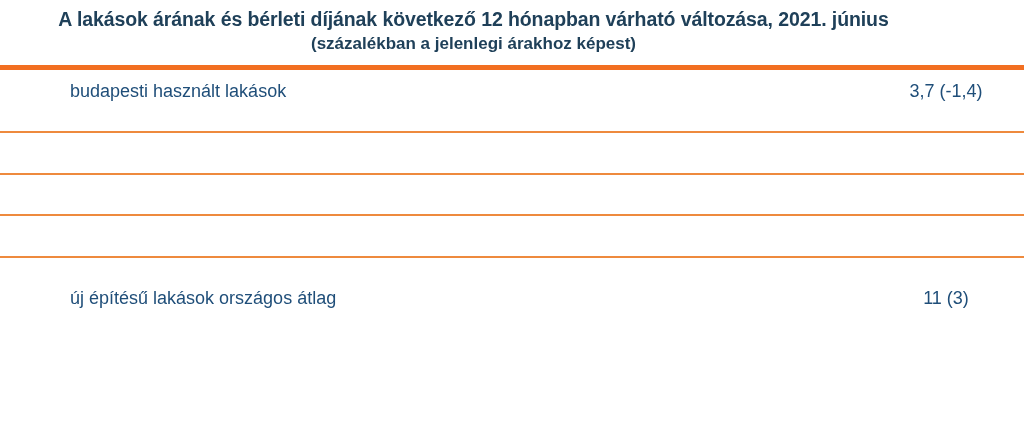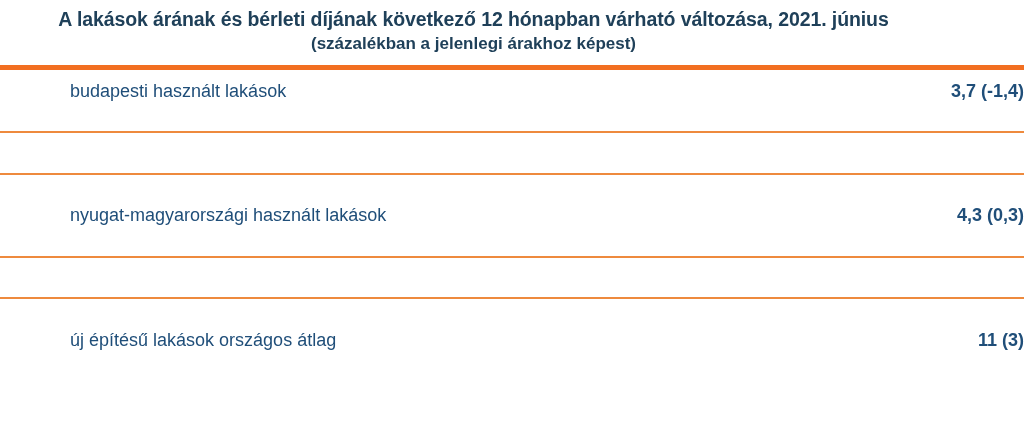--- a/index.html
+++ b/index.html
@@ -76,23 +76,22 @@
   .cell-label {
     width: 800px;
     padding-left: 70px !important;
     box-sizing: border-box;
     white-space: nowrap;
   }
   .cell-value {
     width: 224px;
     padding-left: 68px !important;
     box-sizing: border-box;
-    text-align: right;
+    text-align: center;
     white-space: nowrap;
-    font-weight: bold;
   }
   .row-sep td {
     padding: 0 !important;
     height: 2px;
     line-height: 0;
   }
   .row-sep {
     height: 2px;
   }
   .sep-bar {
@@ -129,24 +128,20 @@
             <div class="sep-bar"></div>
           </td>
         </tr>
 
         <tr class="row-sep">
           <td colspan="2">
             <div class="sep-bar"></div>
           </td>
         </tr>
 
-        <tr>
-          <td class="cell-label">nyugat-magyarországi használt lakások</td>
-          <td class="cell-value">4,3 (0,3)</td>
-        </tr>
         <tr class="row-sep">
           <td colspan="2">
             <div class="sep-bar"></div>
           </td>
         </tr>
 
         <tr class="row-sep">
           <td colspan="2">
             <div class="sep-bar"></div>
           </td>

